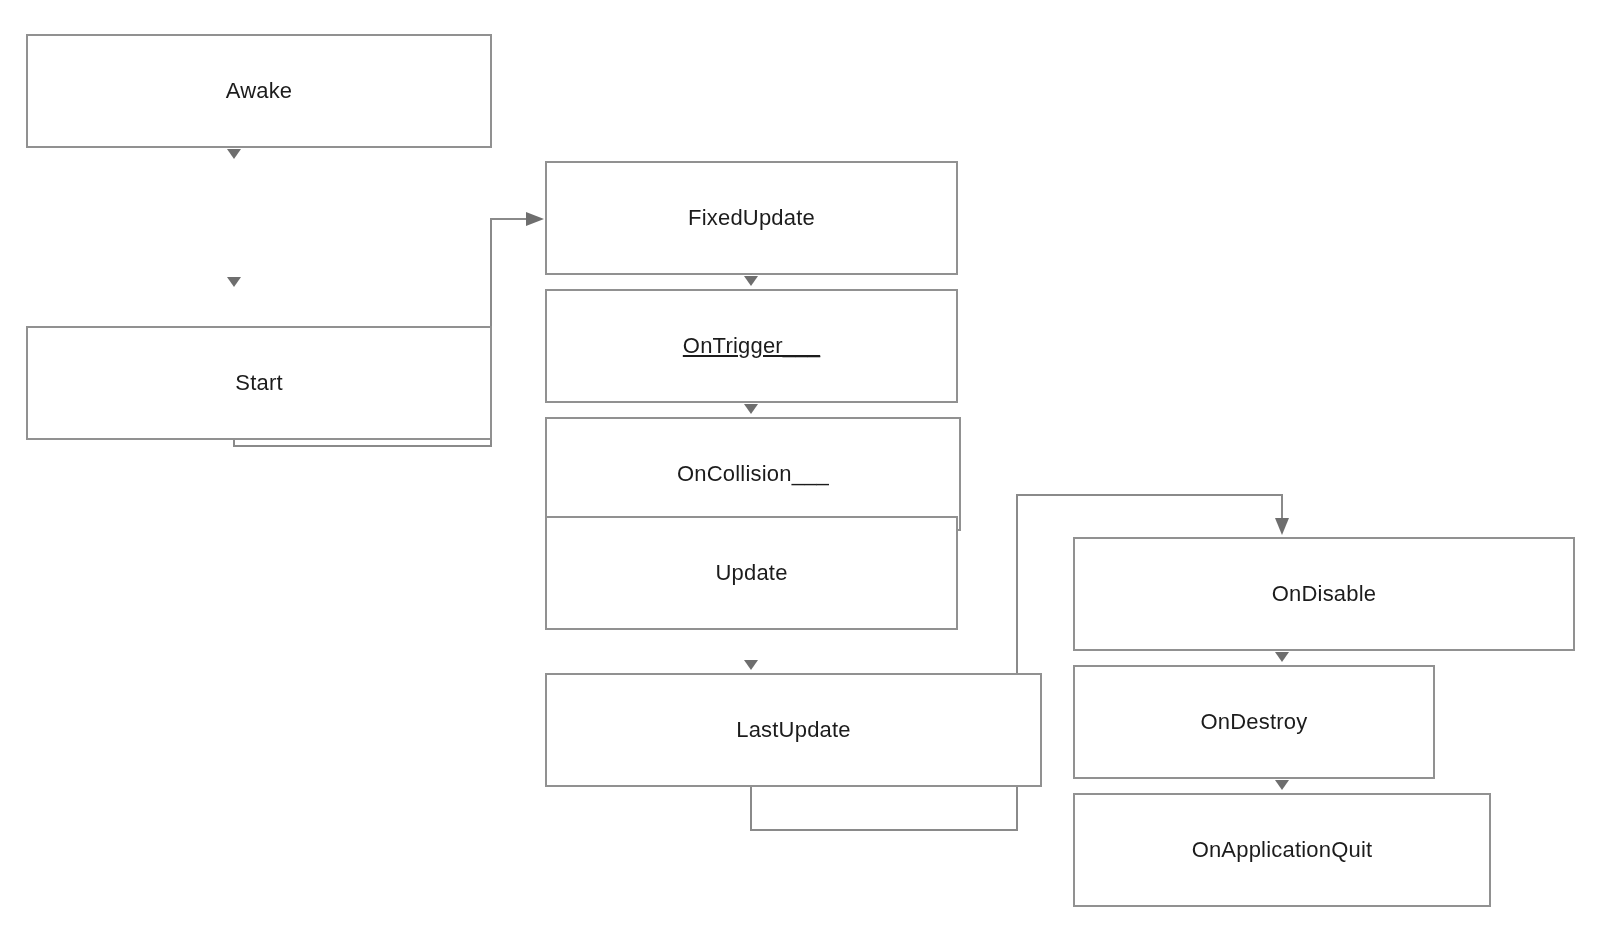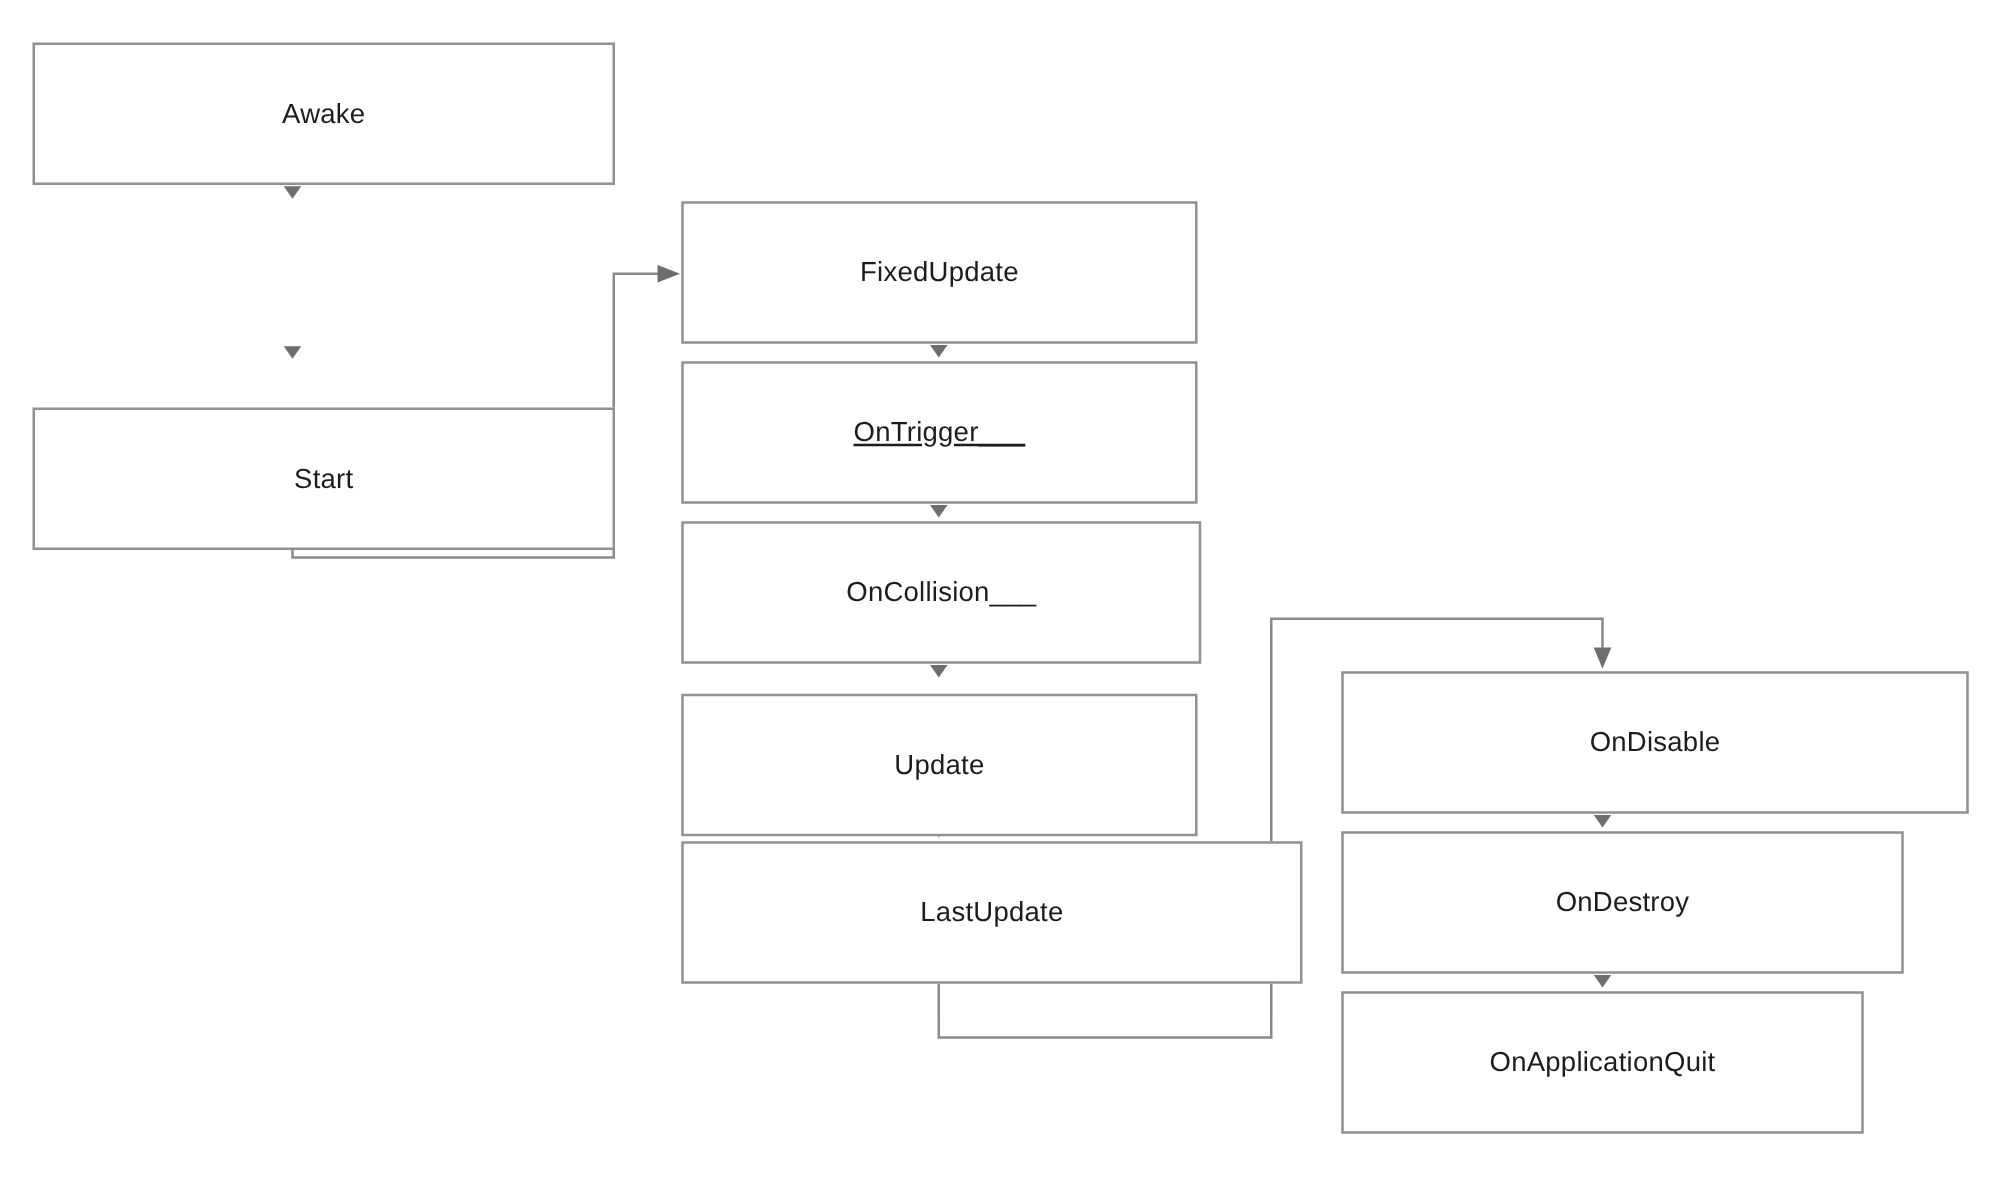--- a/index.html
+++ b/index.html
@@ -26,25 +26,25 @@
     letter-spacing:0.2px;
   }
   
   .pos-awake          {left:26px;  top:34px;}
   .pos-on-enable      {left:26px;  top:162px;}
   .pos-start          {left:26px;  top:290px;margin-top:36px;}
   
   .pos-fixed-update   {left:545px; top:161px; width:413px;}
   .pos-on-trigger     {left:545px; top:289px; width:413px;text-decoration:underline;}
   .pos-on-collision   {left:545px; top:417px; width:416px;}
-  .pos-update         {left:545px; top:555px; width:413px;}
+  .pos-update         {left:545px; top:516px; width:413px;}
   .pos-last-update    {left:545px; top:673px; width:497px;}
   
   .pos-on-disable     {left:1073px;top:537px; width:502px;text-align:right;}
-  .pos-on-destroy     {left:1073px;top:665px; width:450px;}
+  .pos-on-destroy     {left:1073px;top:665px; width:362px;}
   .pos-on-app-quit    {left:1073px;top:793px; width:418px;}
 </style>
 </head>
 <body>
 
 <div class="canvas">
 
   <svg class="wires" viewBox="0 0 1607 945" xmlns="http://www.w3.org/2000/svg">
 
     <polyline class="edge" points="234,404 234,446 491,446 491,219 527,219"></polyline>

